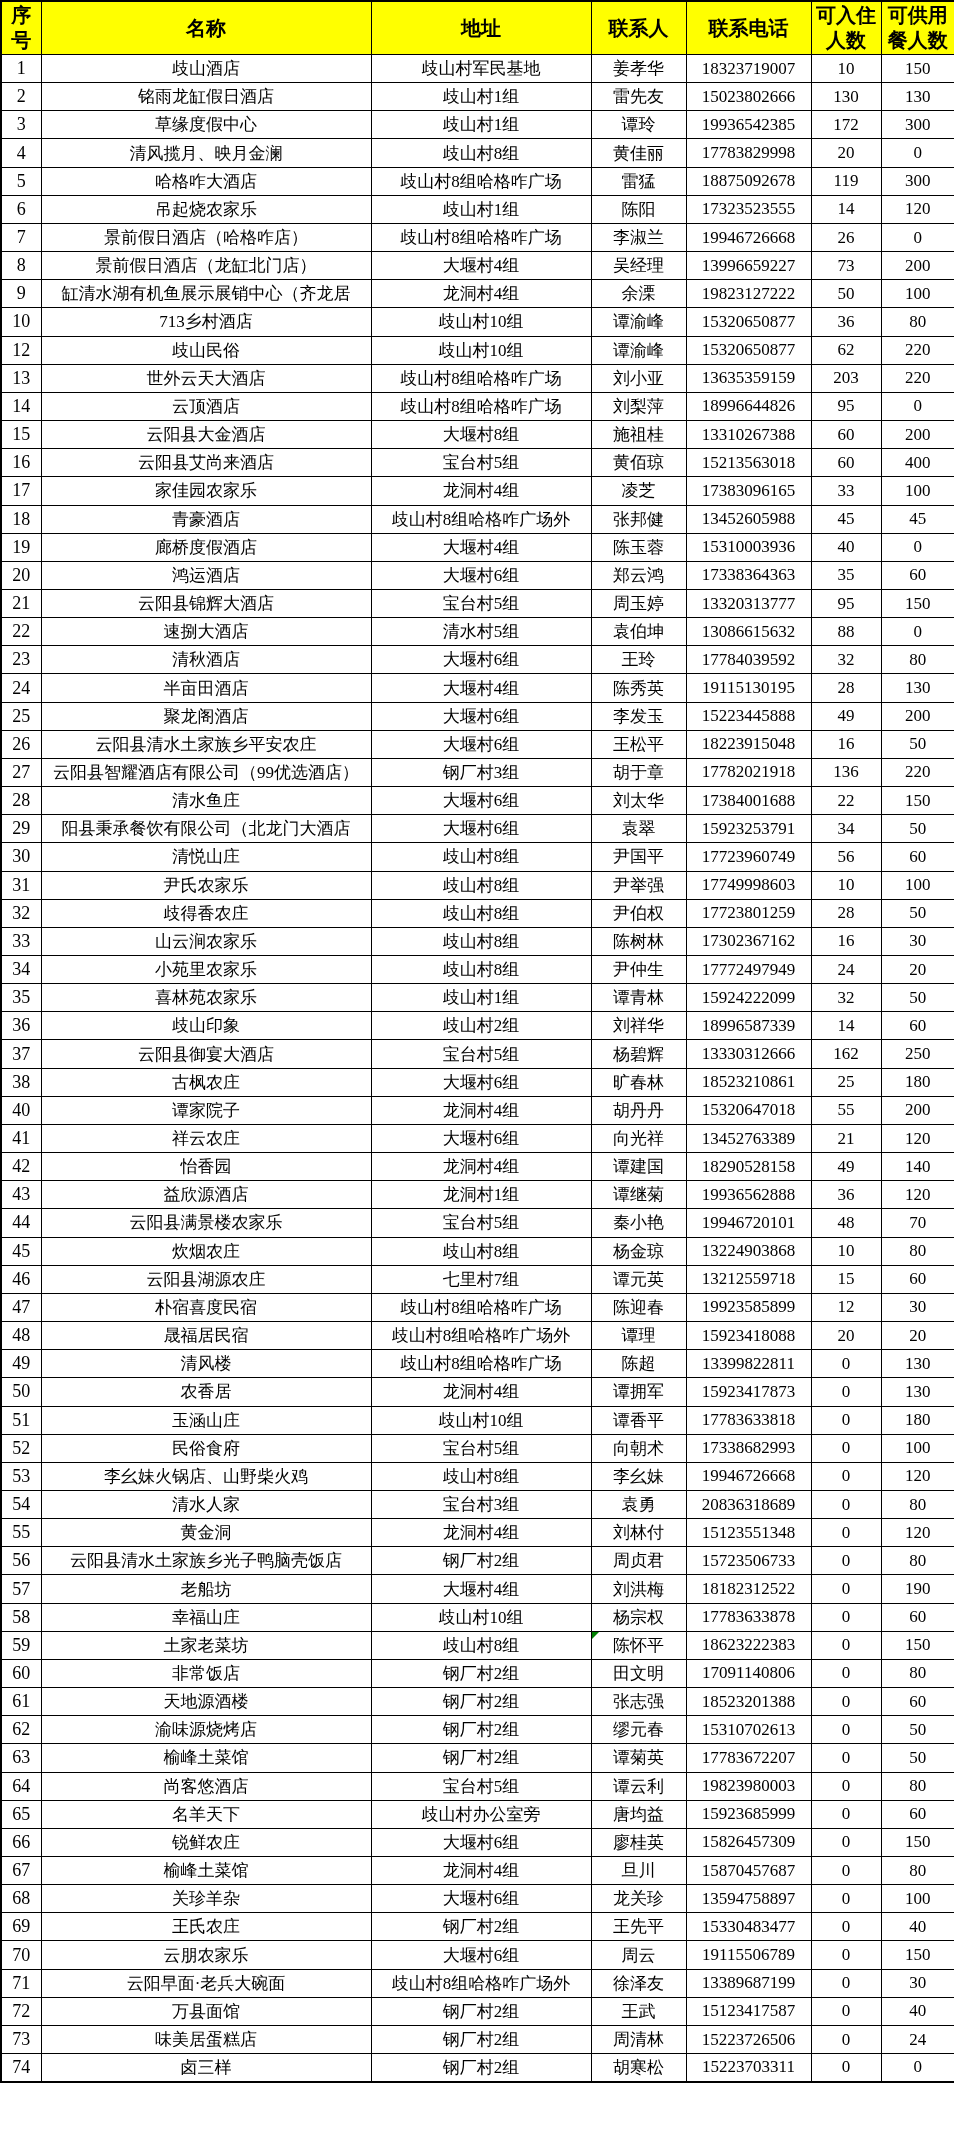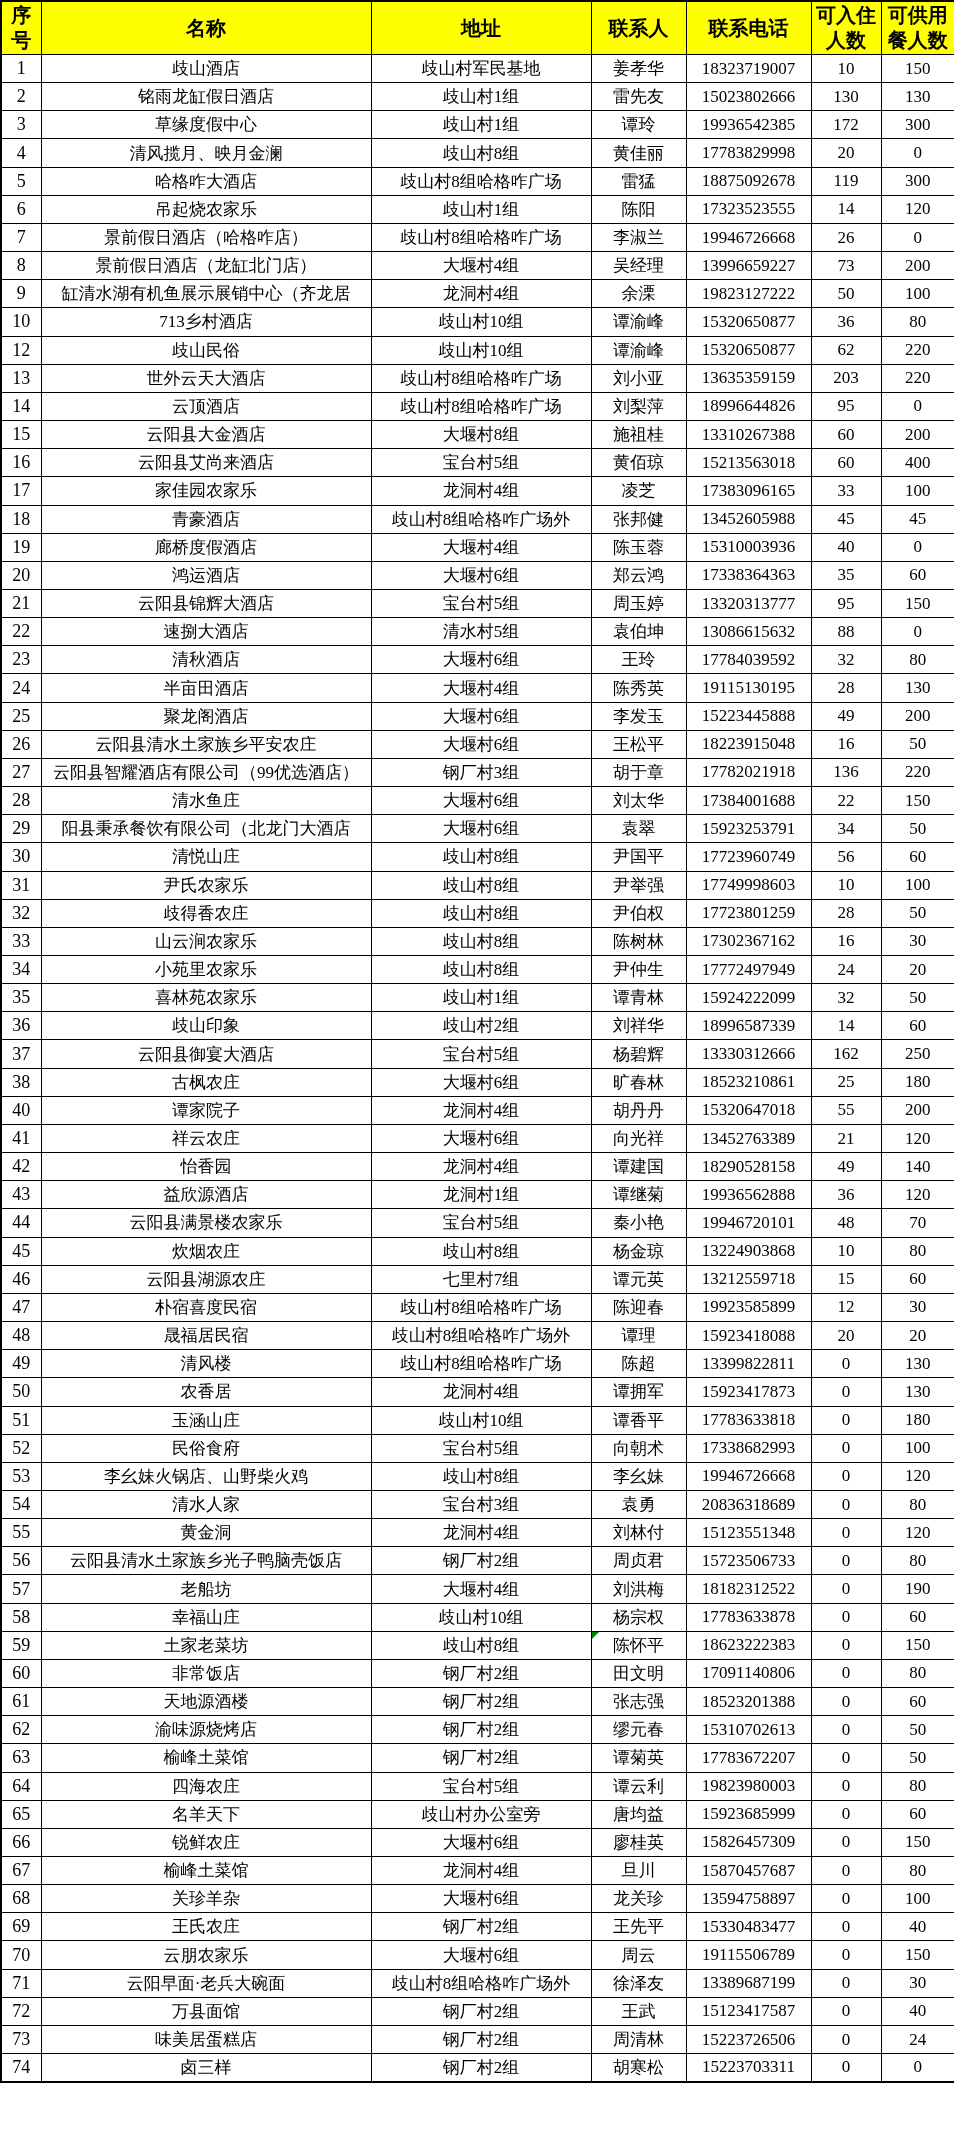--- a/index.html
+++ b/index.html
@@ -617,21 +617,21 @@
         <td class="num">63</td>
         <td>榆峰土菜馆</td>
         <td>钢厂村2组</td>
         <td>谭菊英</td>
         <td>17783672207</td>
         <td>0</td>
         <td>50</td>
       </tr>
       <tr>
         <td class="num">64</td>
-        <td>四海农庄</td>
+        <td>尚客悠酒店</td>
         <td>宝台村5组</td>
         <td>谭云利</td>
         <td>19823980003</td>
         <td>0</td>
         <td>80</td>
       </tr>
       <tr>
         <td class="num">65</td>
         <td>名羊天下</td>
         <td>歧山村办公室旁</td>

